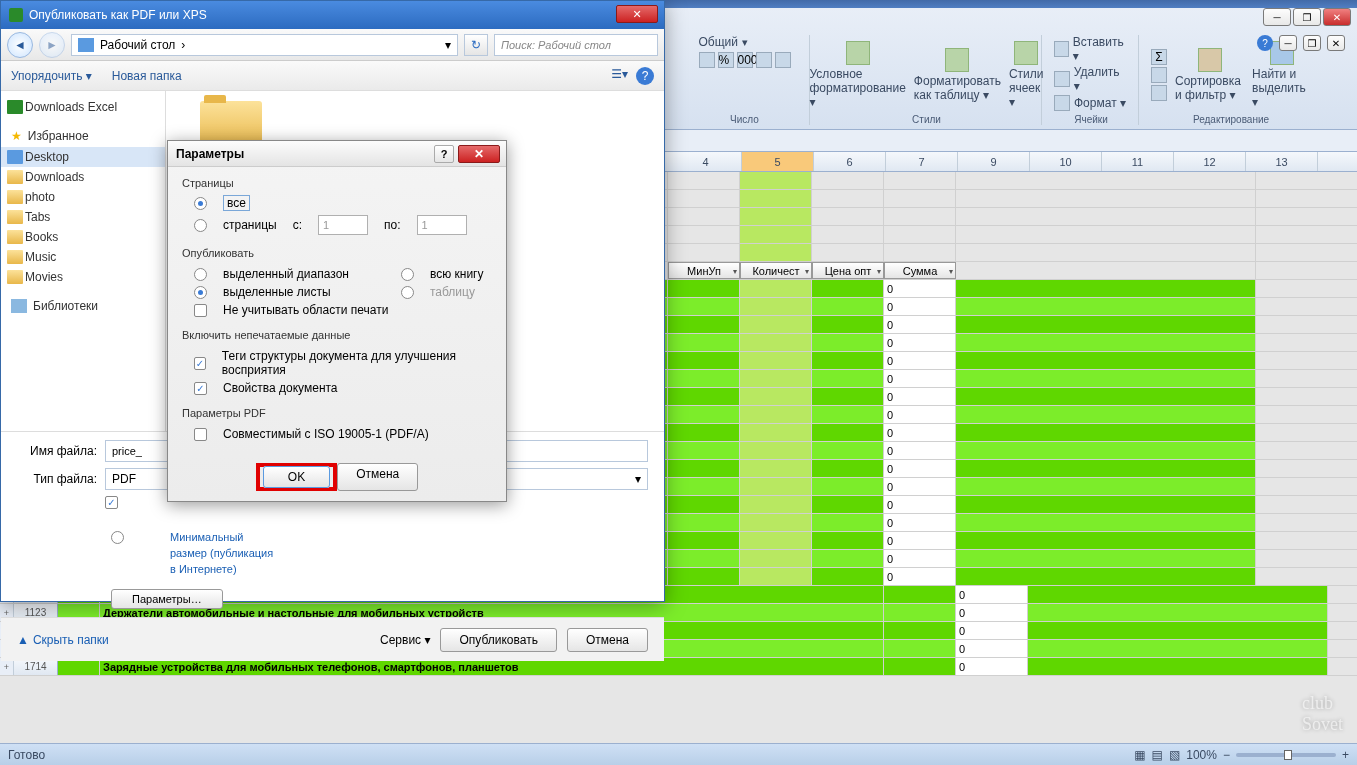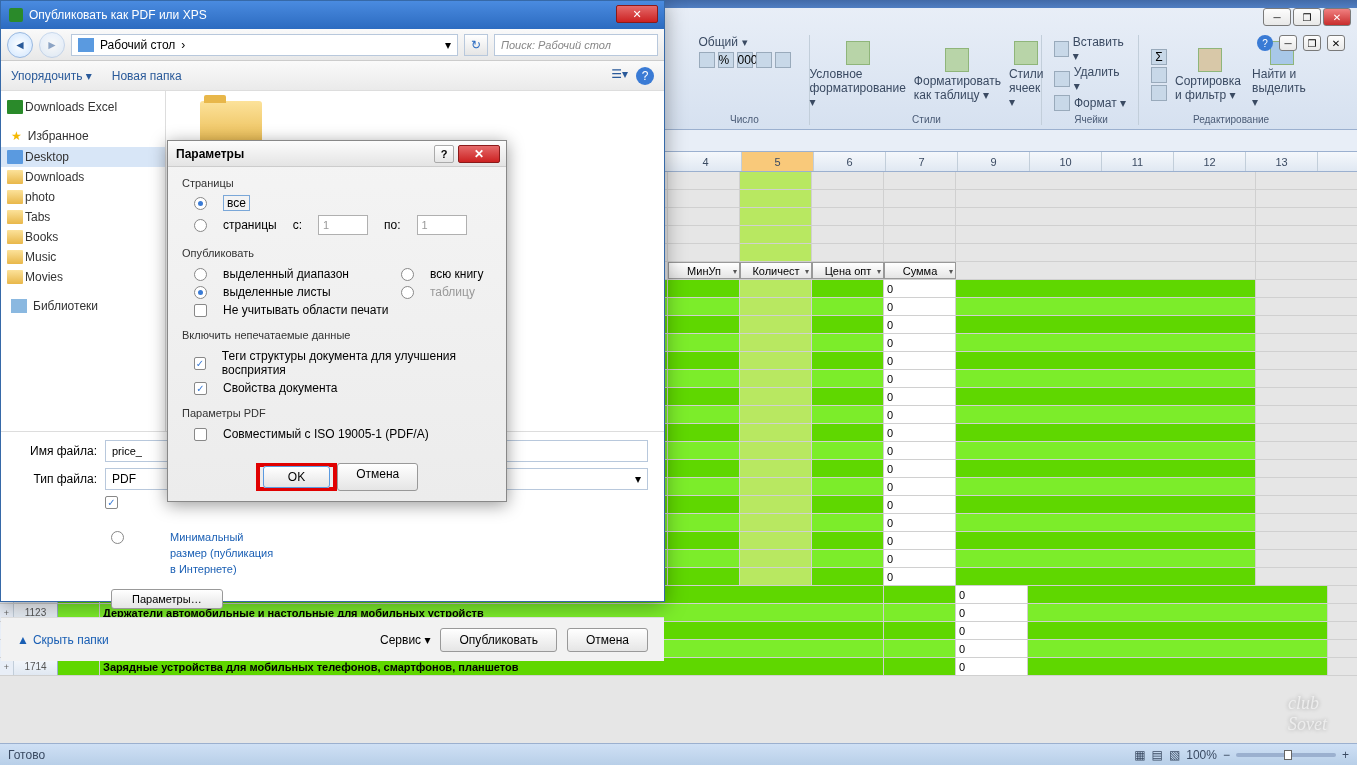--- a/index.html
+++ b/index.html
@@ -92,21 +92,21 @@
 .radio { border-radius:50%; }
 .radio.on::after { content:''; width:5px; height:5px; background:#3a7bd5; border-radius:50%; }
 .chk { border-radius:2px; }
 .chk.on::after { content:'✓'; color:#3a7bd5; font-size:10px; }
 .spin { width:50px; height:20px; border:1px solid #b0b0b0; background:#fff; padding:0 4px; font-size:11px; color:#999; line-height:18px; }
 .pd-2col { display:flex; gap:40px; }
 .pd-foot { display:flex; justify-content:center; padding:10px; }
 .red-box { border:4px solid #e00000; padding:3px; display:inline-block; }
 .disabled { color:#999; }
 
-.watermark { position:absolute; right:30px; bottom:30px; font-family:cursive; font-size:18px; color:rgba(255,255,255,.6); text-shadow:0 0 4px rgba(0,0,0,.3); pointer-events:none; font-style:italic; }
+.watermark { position:absolute; right:14px; bottom:30px; font-family:cursive; font-size:18px; color:rgba(255,255,255,.6); text-shadow:0 0 4px rgba(0,0,0,.3); pointer-events:none; }
 </style>
 </head>
 <body>
 
 <div class="excel">
   <div class="win-title"></div>
   <div class="win-ctrls">
     <div class="win-btn">─</div>
     <div class="win-btn">❐</div>
     <div class="win-btn close">✕</div>

